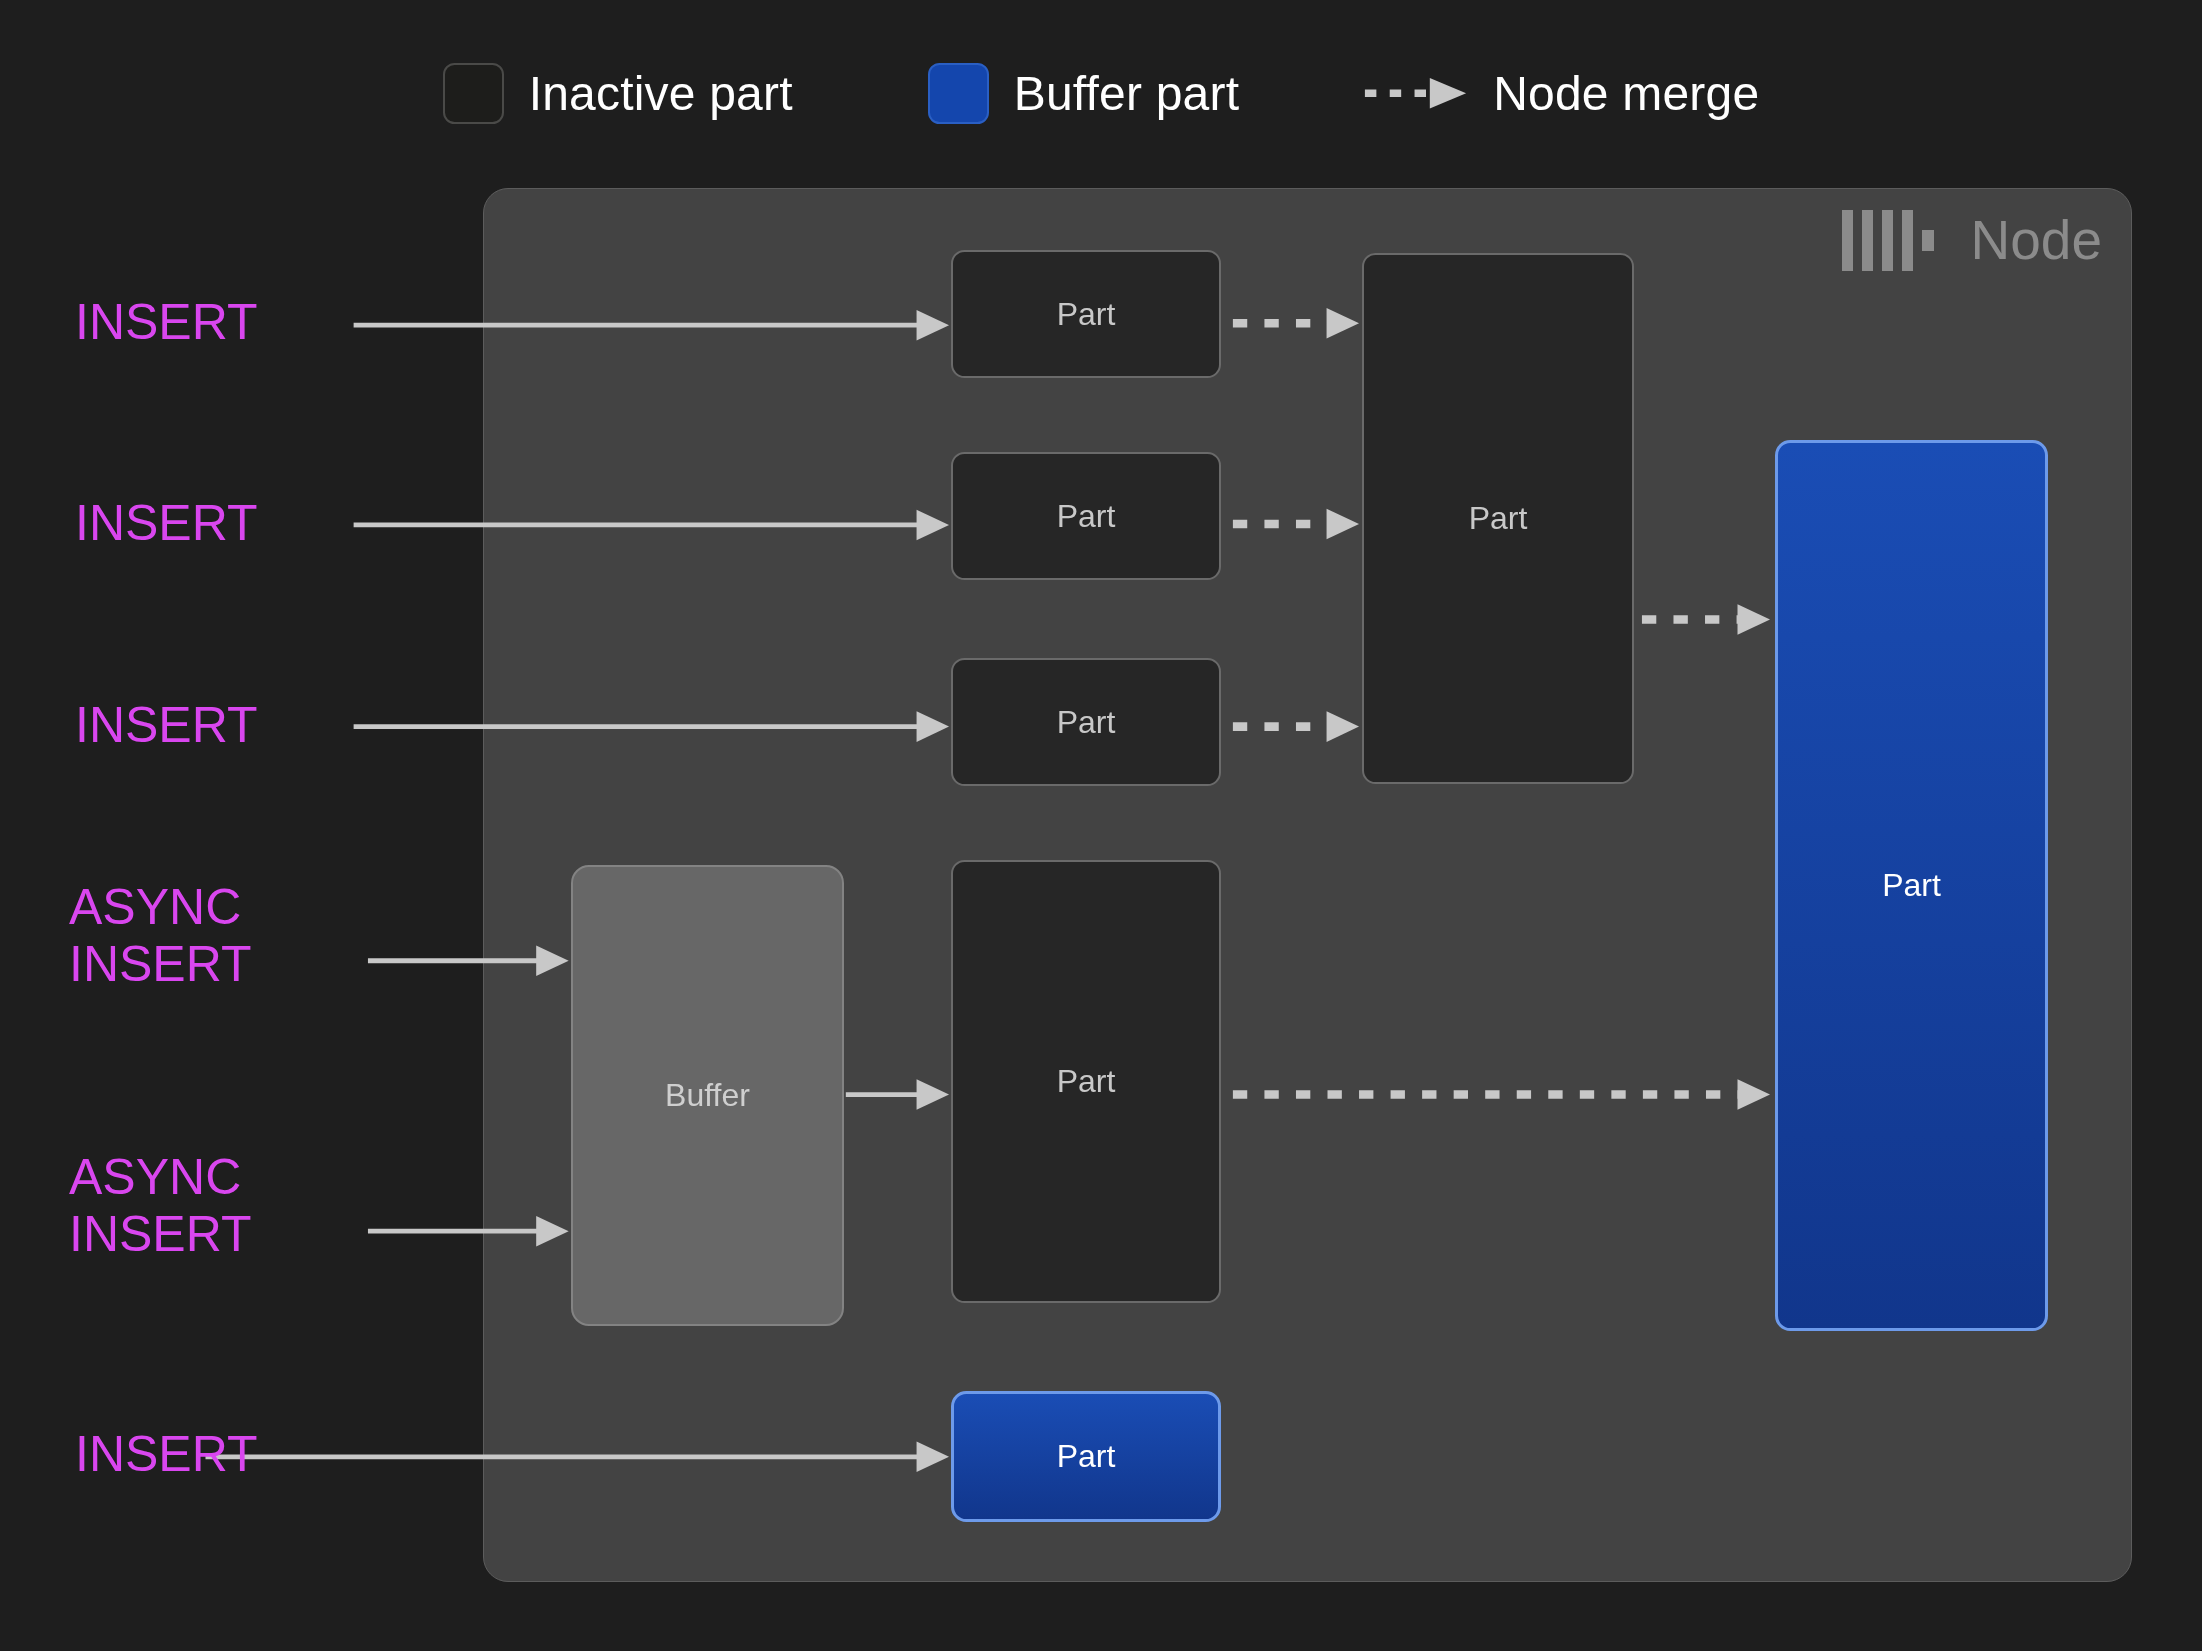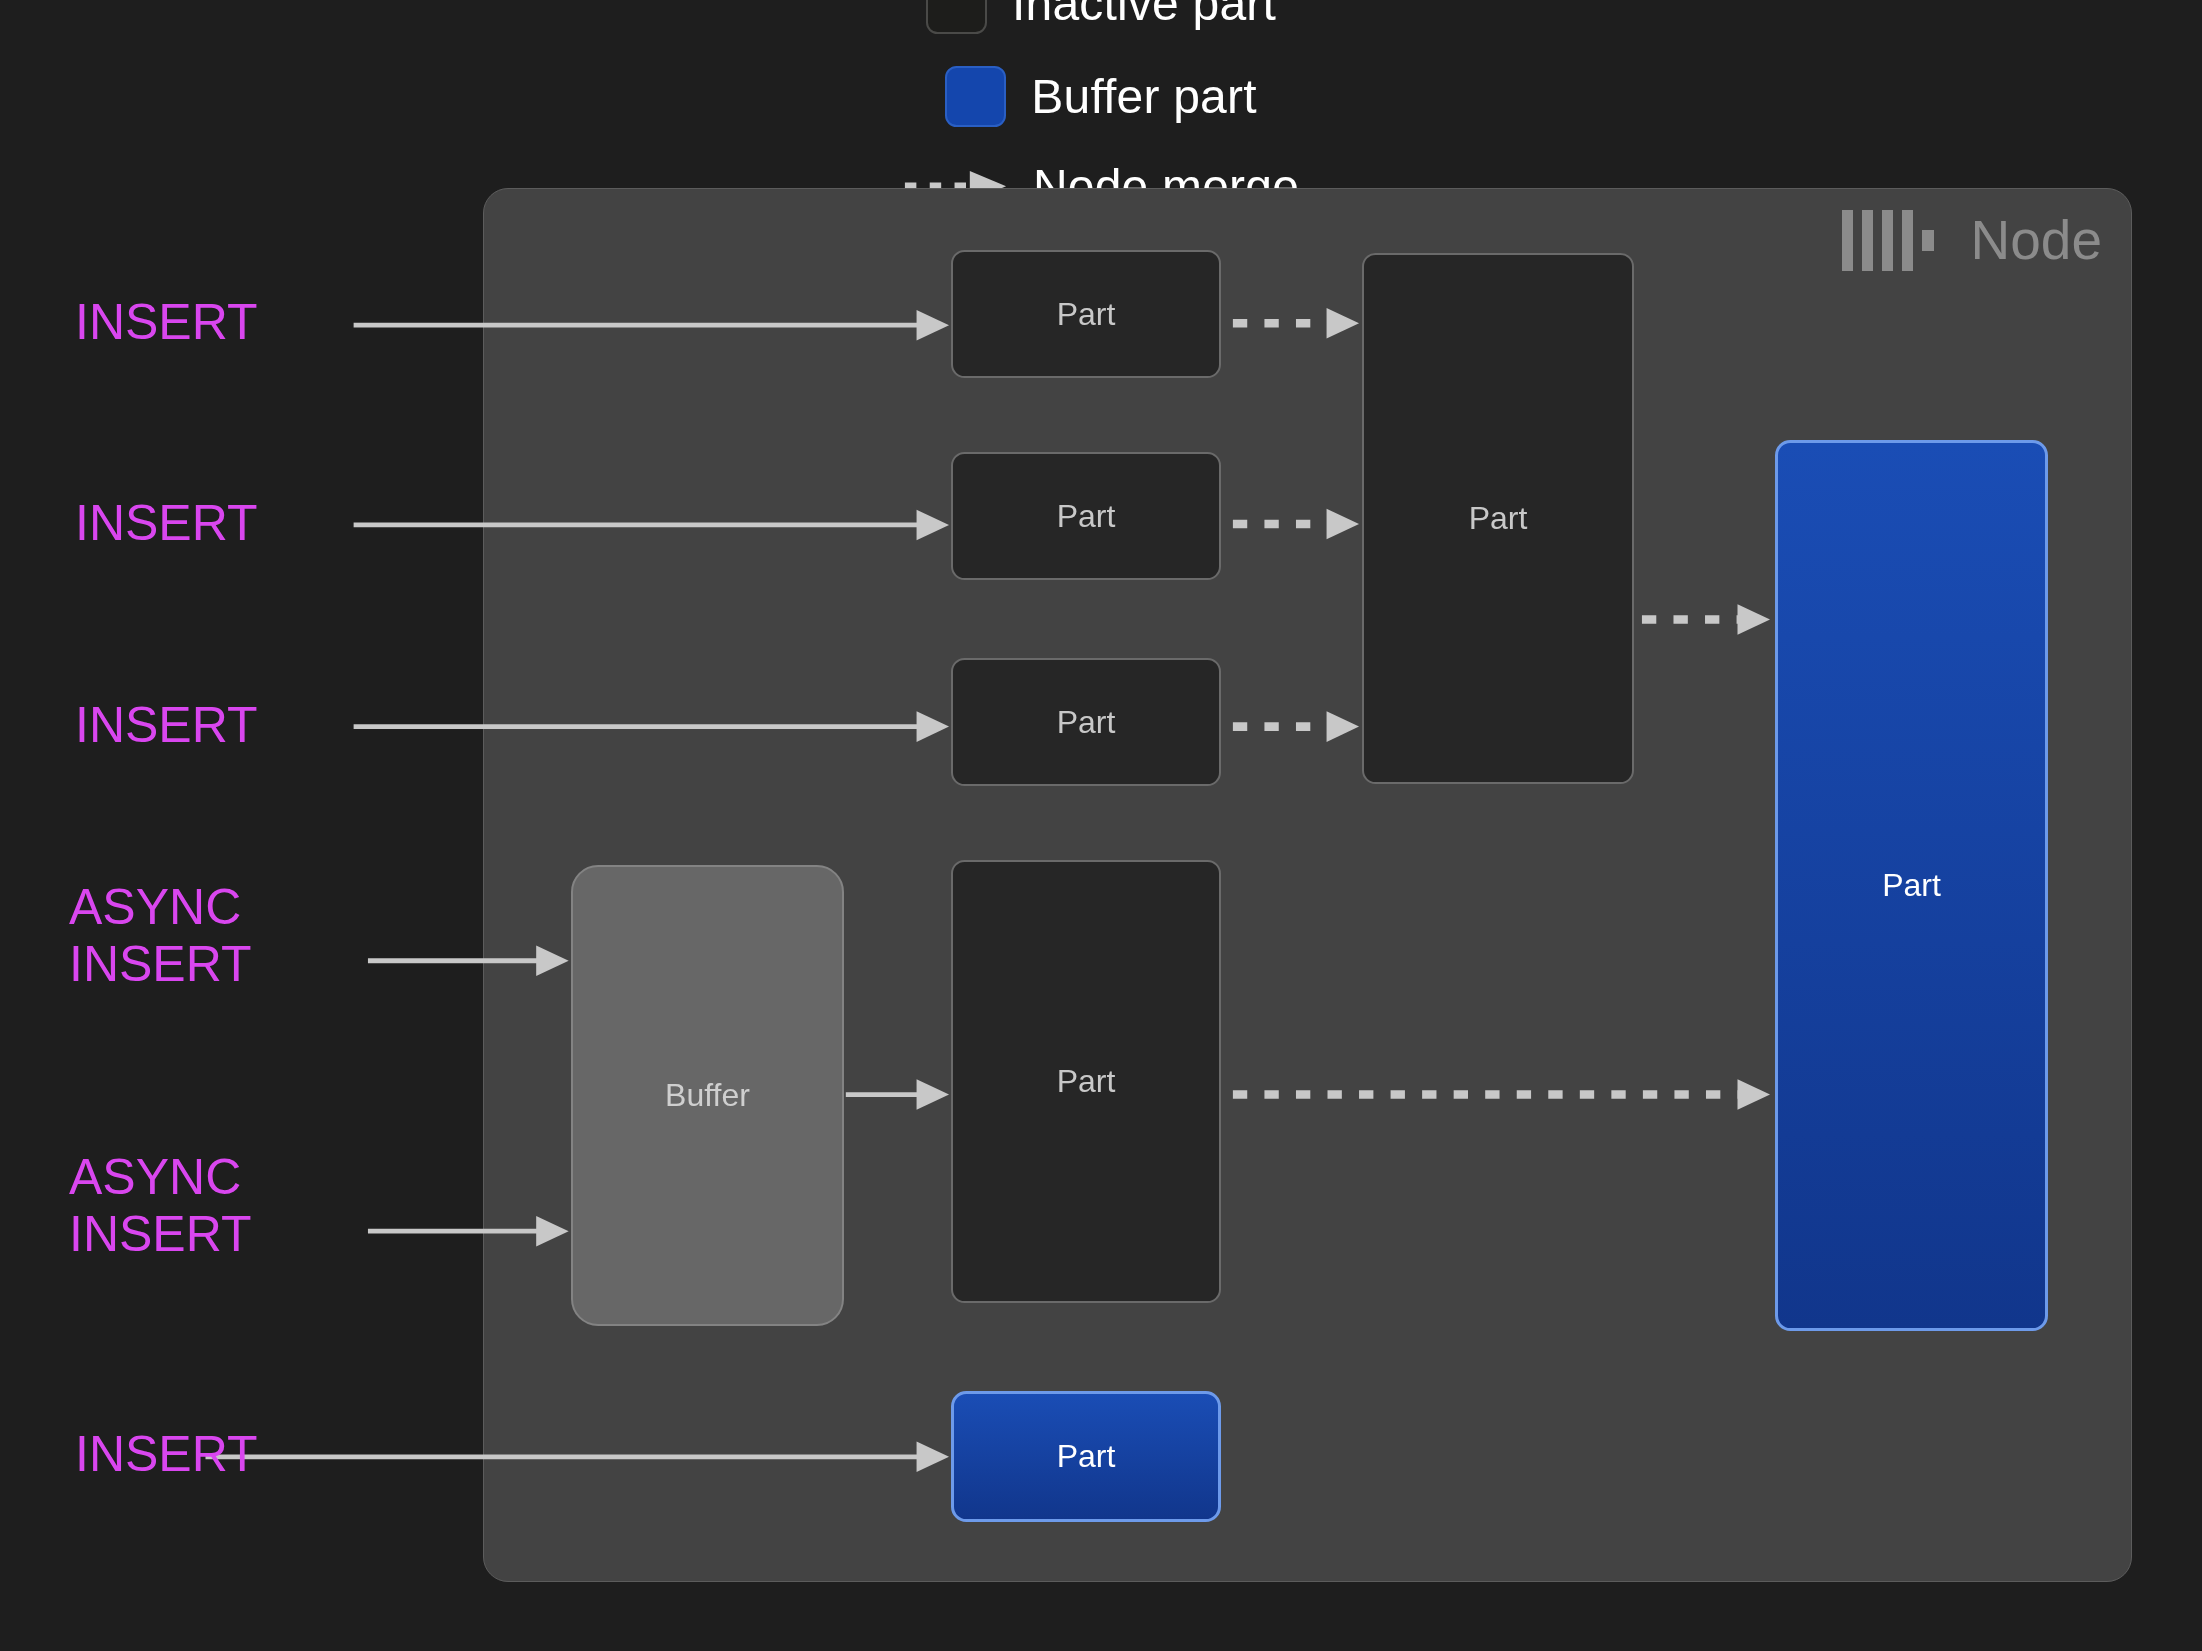--- a/index.html
+++ b/index.html
@@ -20,21 +20,20 @@
   .legend {
     position: absolute;
     left: 0;
     top: 50px;
     width: 2202px;
     height: 86px;
     display: flex;
     align-items: center;
     justify-content: center;
     gap: 16px;
-    flex-direction: column;
   }
   .legend-item {
     display: flex;
     align-items: center;
   }
   .legend-label {
     color: #ffffff;
     font-size: 48px;
     letter-spacing: 0.2px;
     white-space: nowrap;
@@ -119,21 +118,21 @@
   }
   .box-inactive {
     background: #262626;
     border: 2.9px solid #6a6a6a;
     color: #c8c8c8;
   }
   .box-buffer {
     background: #676767;
     border: 2.9px solid #838383;
     color: #cfcfcf;
-    border-radius: 27px;
+    border-radius: 18px;
   }
   .box-active {
     background: linear-gradient(180deg, #1a4db5 0%, #11368c 100%);
     border: 3.8px solid #6d9aea;
     color: #ffffff;
     border-radius: 15.3px;
   }
 
   
   .arrows {

